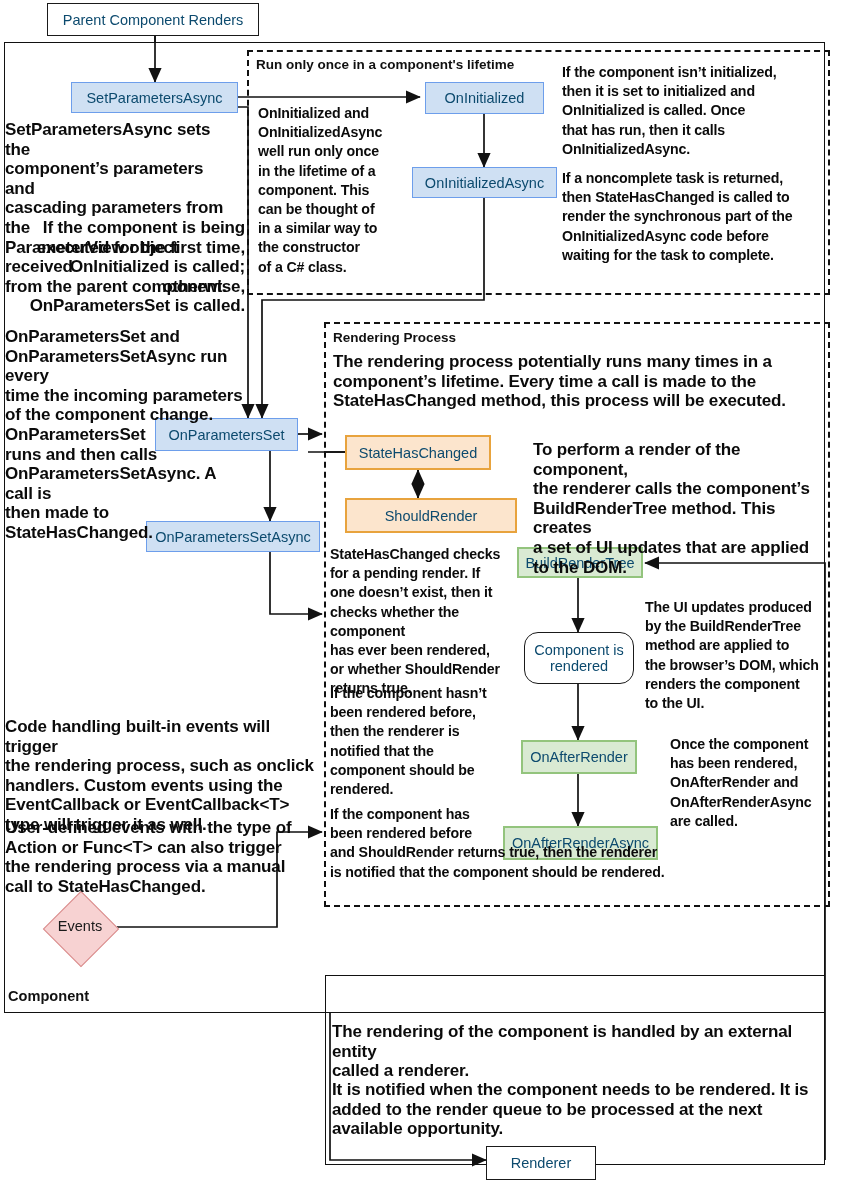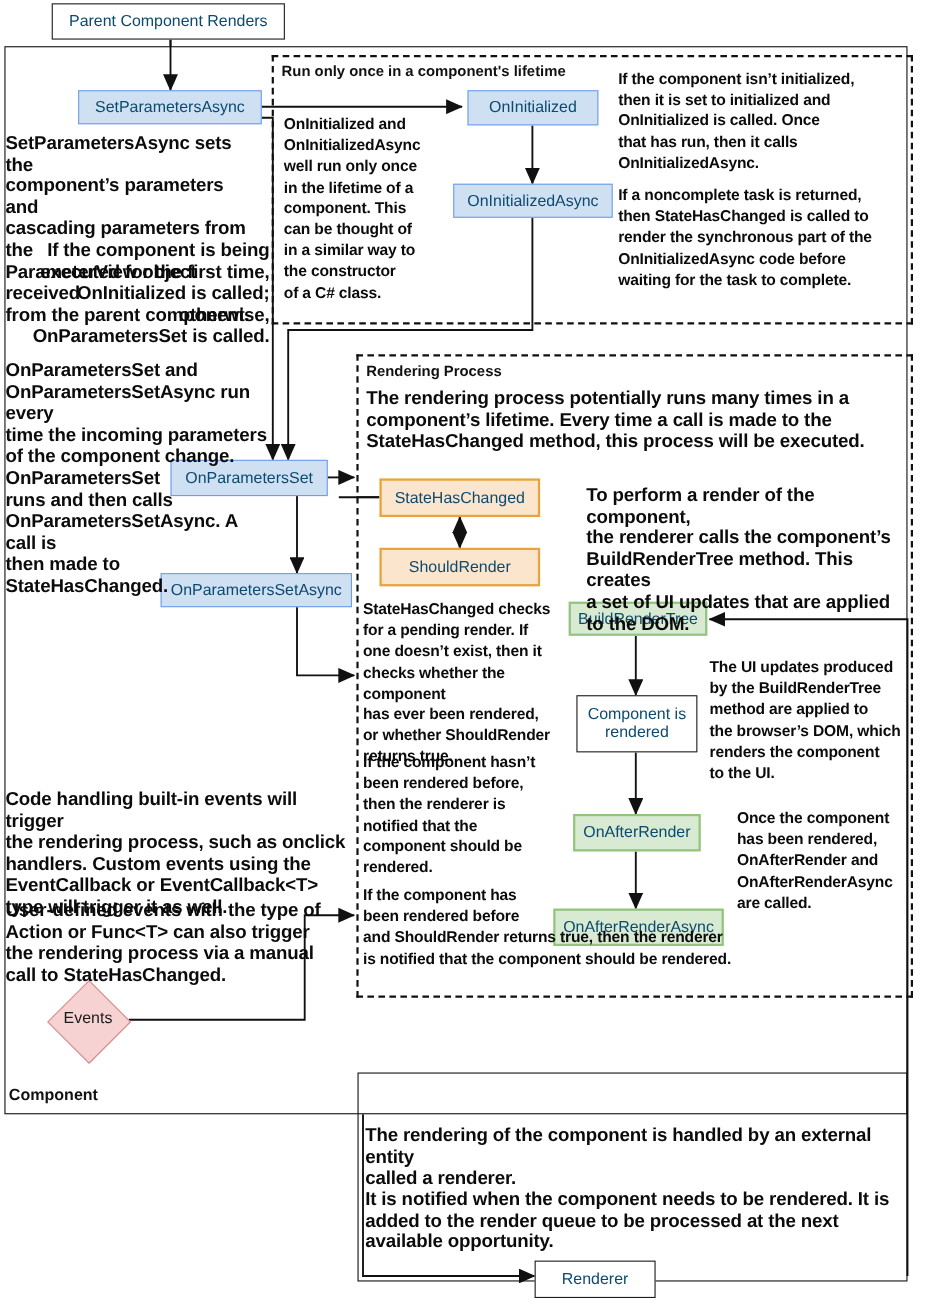--- a/index.html
+++ b/index.html
@@ -137,25 +137,25 @@
   <div class="node blue" style="left:425px;top:82px;width:119px;height:32px;">OnInitialized</div>
 
   <div class="node blue" style="left:412px;top:167px;width:145px;height:31px;">OnInitializedAsync</div>
 
   <div class="node blue" style="left:155px;top:418px;width:143px;height:33px;">OnParametersSet</div>
 
   <div class="node blue" style="left:146px;top:521px;width:174px;height:31px;">OnParametersSetAsync</div>
 
   <div class="node orange" style="left:345px;top:435px;width:146px;height:35px;">StateHasChanged</div>
 
-  <div class="node orange" style="left:345px;top:498px;width:146px;height:35px;">ShouldRender</div>
+  <div class="node orange" style="left:345px;top:498px;width:172px;height:35px;">ShouldRender</div>
 
   <div class="node green" style="left:517px;top:547px;width:126px;height:31px;">BuildRenderTree</div>
 
-  <div class="node plain" style="left:524px;top:632px;width:110px;height:52px;padding:0 6px;">Component is rendered</div>
+  <div class="node plain" style="left:524px;top:632px;width:110px;height:52px;padding:0 6px;border-radius:14px;">Component is rendered</div>
 
   <div class="node green" style="left:521px;top:740px;width:116px;height:34px;">OnAfterRender</div>
 
   <div class="node green" style="left:503px;top:826px;width:155px;height:34px;">OnAfterRenderAsync</div>
 
   <div class="node plain" style="left:486px;top:1146px;width:110px;height:34px;">Renderer</div>
 
   <div class="diamond" style="left:54px;top:902px;width:52px;height:52px;"></div>
   <div class="diamond-label" style="left:48px;top:918px;width:64px;">Events</div>
 

